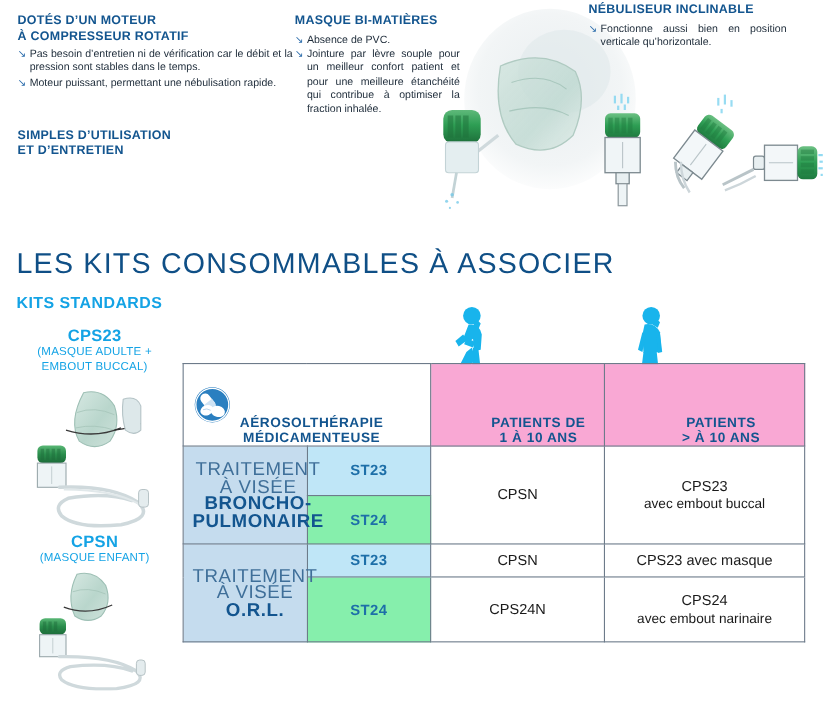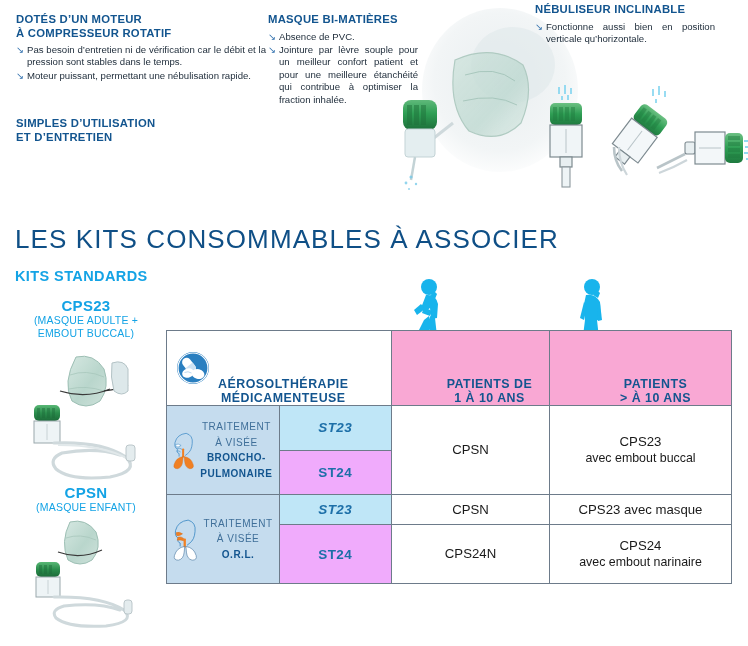--- a/index.html
+++ b/index.html
@@ -96,32 +96,32 @@
   }
   .th-inner-left { display: flex; align-items: center; justify-content: flex-start; gap: 8px; padding-left: 9px; }
 
   
   .cat-cell {
     background: #c5dcee; width: 170px;
     border-right: 1px solid #6d7b8a !important;
   }
   .cat-inner { display: flex; align-items: center; gap: 4px; padding: 5px 6px 5px 4px; }
   .cat-text {
-    color: #13558f; font-size: 10px; line-height: 15.5px;
+    color: #13558f; font-size: 17px; line-height: 15.5px;
     letter-spacing: 0.5px; text-align: center; flex: 1;
   }
   .cat-text .lt { font-weight: 400; color: #3f6f99; }
   .cat-text .bd { font-weight: bold; color: #13558f; }
 
   .st-cell {
     width: 56px; font-weight: bold; font-size: 13.5px;
     color: #1d6fa8; letter-spacing: 0.4px;
   }
-  .st-blue  { background: #bfe6f7; font-style: italic; }
-  .st-peach { background: #f0abfc; }
+  .st-blue  { background: #bfe6f7; }
+  .st-peach { background: #86efac; }
 
   .val-cell { background: #ffffff; color: #1a1a1a; font-size: 13.2px; line-height: 16px; }
   .val-cell .small { font-size: 12.4px; }
   .col-mid   { width: 158px; }
   .col-right { width: 182px; }
 
   .dot-sep { border-bottom: 1px dotted #9aa7b4 !important; }
   .row-sep-top { border-top: 1px dotted #9aa7b4 !important; }
 
   

